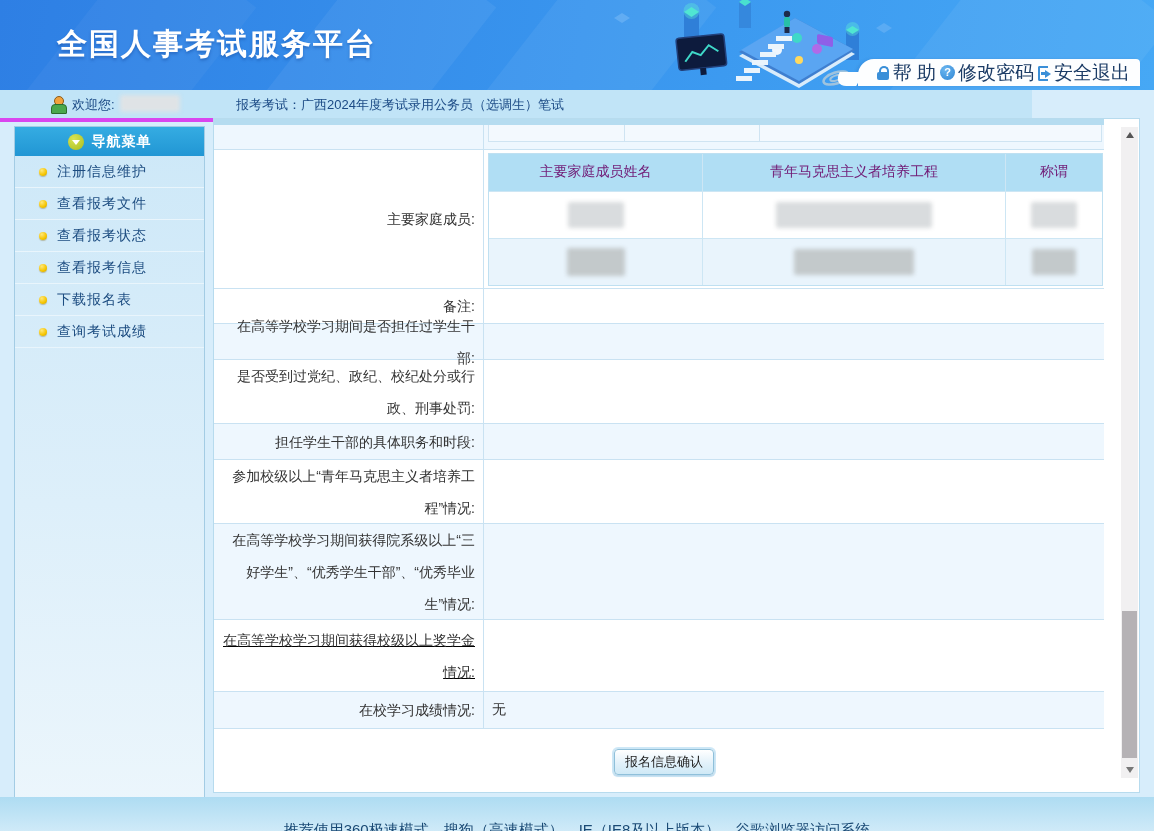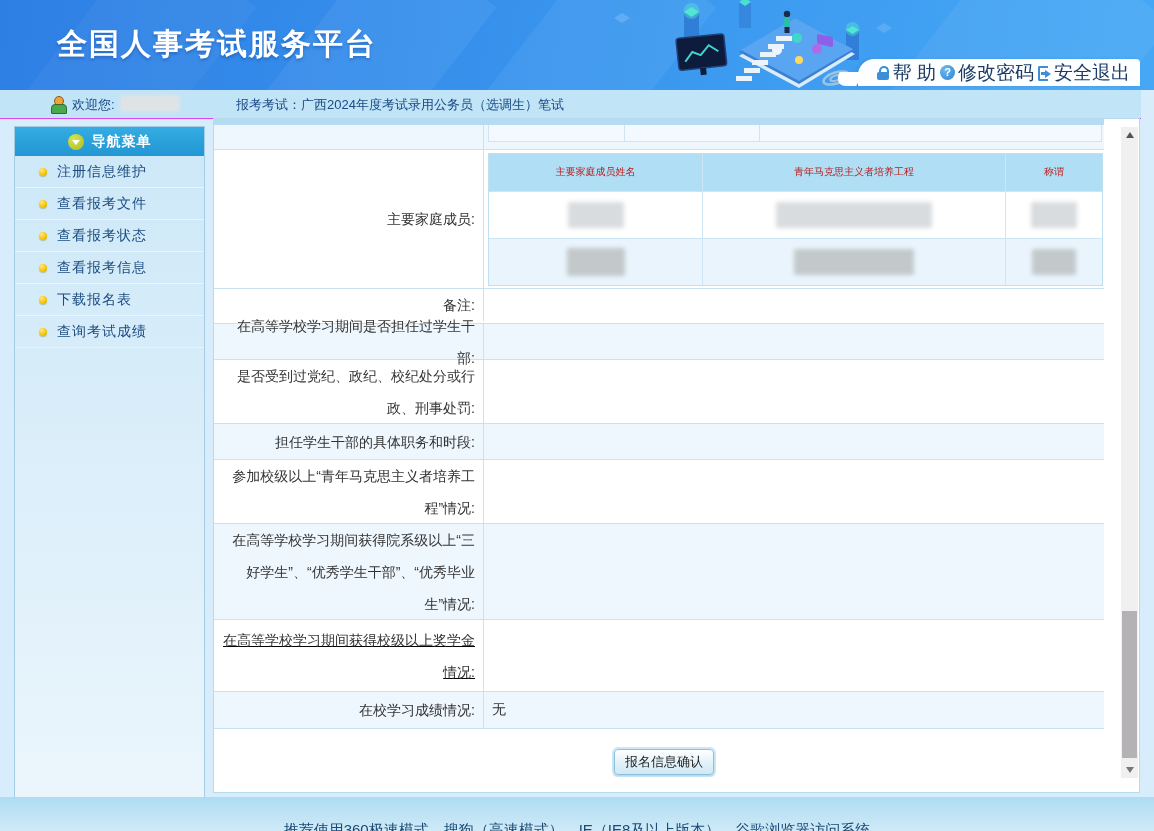--- a/index.html
+++ b/index.html
@@ -26,21 +26,21 @@
   .icon-lock .shackle{position:absolute;left:3px;top:1px;width:6px;height:6px;border:2px solid #3a8fd8;border-bottom:none;border-radius:5px 5px 0 0;}
   .icon-question{width:15px;height:15px;border-radius:50%;background:radial-gradient(circle at 35% 30%,#6ab6f0,#2f86d4);
     color:#fff;font-size:11px;font-weight:700;line-height:15px;text-align:center;display:inline-block;}
   .icon-question::before{content:"?";}
   .icon-exit{position:relative;width:13px;height:13px;display:inline-block;}
   .icon-exit .frame{position:absolute;left:0;top:0;width:8px;height:11px;border:2px solid #3a8fd8;border-right:none;border-radius:2px 0 0 2px;}
   .icon-exit .arrow{position:absolute;right:0;top:4px;width:0;height:0;border-top:4px solid transparent;border-bottom:4px solid transparent;border-left:6px solid #3a8fd8;}
   .icon-exit .bar{position:absolute;right:4px;top:6px;width:6px;height:3px;background:#3a8fd8;}
 
   
-  .welcome-bar{position:absolute;left:0;top:90px;width:1141px;height:28px;background:#c1e4f7;border-bottom:1px solid #d946ef;}
+  .welcome-bar{position:absolute;left:0;top:90px;width:1032px;height:28px;background:#c1e4f7;border-bottom:4px solid #d946ef;}
   .avatar{position:absolute;left:50px;top:6px;width:16px;height:16px;}
   .avatar .head{position:absolute;left:4px;top:0;width:8px;height:8px;border-radius:50%;background:#f2a23c;border:1px solid #8a5a18;}
   .avatar .torso{position:absolute;left:1px;top:8px;width:14px;height:8px;border-radius:4px 4px 1px 1px;background:#4aa84d;border:1px solid #2c6e2e;}
   .w-text{position:absolute;top:6px;font-size:13px;color:#1b4a85;white-space:nowrap;}
   .w-greet{left:72px;}
   .w-name-redacted{position:absolute;left:120px;top:5px;width:60px;height:17px;background:#dfe3e6;filter:blur(2px);border-radius:2px;}
   .w-exam{left:236px;}
 
   
   .sidebar{position:absolute;left:14px;top:126px;width:191px;height:686px;border:1px solid #a3cce4;
@@ -61,36 +61,36 @@
 
   .form-table{position:absolute;left:0;top:6px;width:890px;}
   .frow{display:flex;border-top:1px solid #c9e2f2;box-sizing:border-box;}
   .frow:first-child{border-top:none;}
   .form-table{border-bottom:1px solid #c9e2f2;}
   .bg-blue{background:#eef7fe;} .bg-white{background:#ffffff;}
   .cell-label{width:270px;box-sizing:border-box;border-right:1px solid #c9e2f2;padding:0 8px 0 6px;
     display:flex;align-items:center;justify-content:flex-end;text-align:right;
     font-size:14px;line-height:32px;color:#333;word-break:break-all;}
   .cell-value{flex:1;display:flex;align-items:center;padding-left:8px;font-size:14px;color:#333;}
-  .h-partial{height:24px;} .h-family{height:139px;} .h35{height:35px;flex-direction:column;} .h36{height:36px;}
+  .h-partial{height:24px;} .h-family{height:139px;} .h35{height:35px;} .h36{height:36px;}
   .h64{height:64px;} .h96{height:96px;} .h72{height:72px;text-decoration:underline;} .h37{height:37px;}
 
   
   .sliver{display:flex;margin-left:4px;height:17px;align-self:flex-start;}
   .sliver .sc{box-sizing:border-box;background:#f3f9fe;border:1px solid #cfe4f2;border-top:none;margin-right:-1px;}
   .sc1{width:137px;} .sc2{width:136px;} .sc3{width:343px;}
 
   
   .family-table{margin-left:4px;width:613px;border:1px solid #bfe0f1;box-sizing:content-box;}
   .ft-row{display:flex;}
   .ft-cell{box-sizing:border-box;border-right:1px solid #cde6f4;display:flex;align-items:center;justify-content:center;}
   .ft-cell:last-child{border-right:none;}
   .ft-c1{width:214px;} .ft-c2{width:303px;} .ft-c3{width:96px;}
   .ft-head{height:37px;background:#b0def4;}
-  .ft-head .ft-cell{font-size:10px;color:#b91c1c;}
+  .ft-head .ft-cell{font-size:14px;color:#701a75;}
   .ft-data{height:46px;border-top:1px solid #cde6f4;}
   .ft-r1{background:#ffffff;} .ft-r2{background:#e9f4fc;}
   .redact{border-radius:2px;filter:blur(2px);}
   .rd-light{background:#d9dcde;} .rd-dark{background:#c3c9cb;}
 
   
   .confirm-btn{position:absolute;left:400px;top:630px;width:100px;height:26px;
     background:linear-gradient(180deg,#ffffff,#e2f1fa 55%,#cfe9f6);
     border:1px solid #8fc0da;border-radius:4px;box-shadow:0 0 0 2px rgba(165,213,240,.55),0 1px 2px rgba(40,80,120,.25);
     font-size:13px;color:#222;display:flex;align-items:center;justify-content:center;cursor:pointer;

